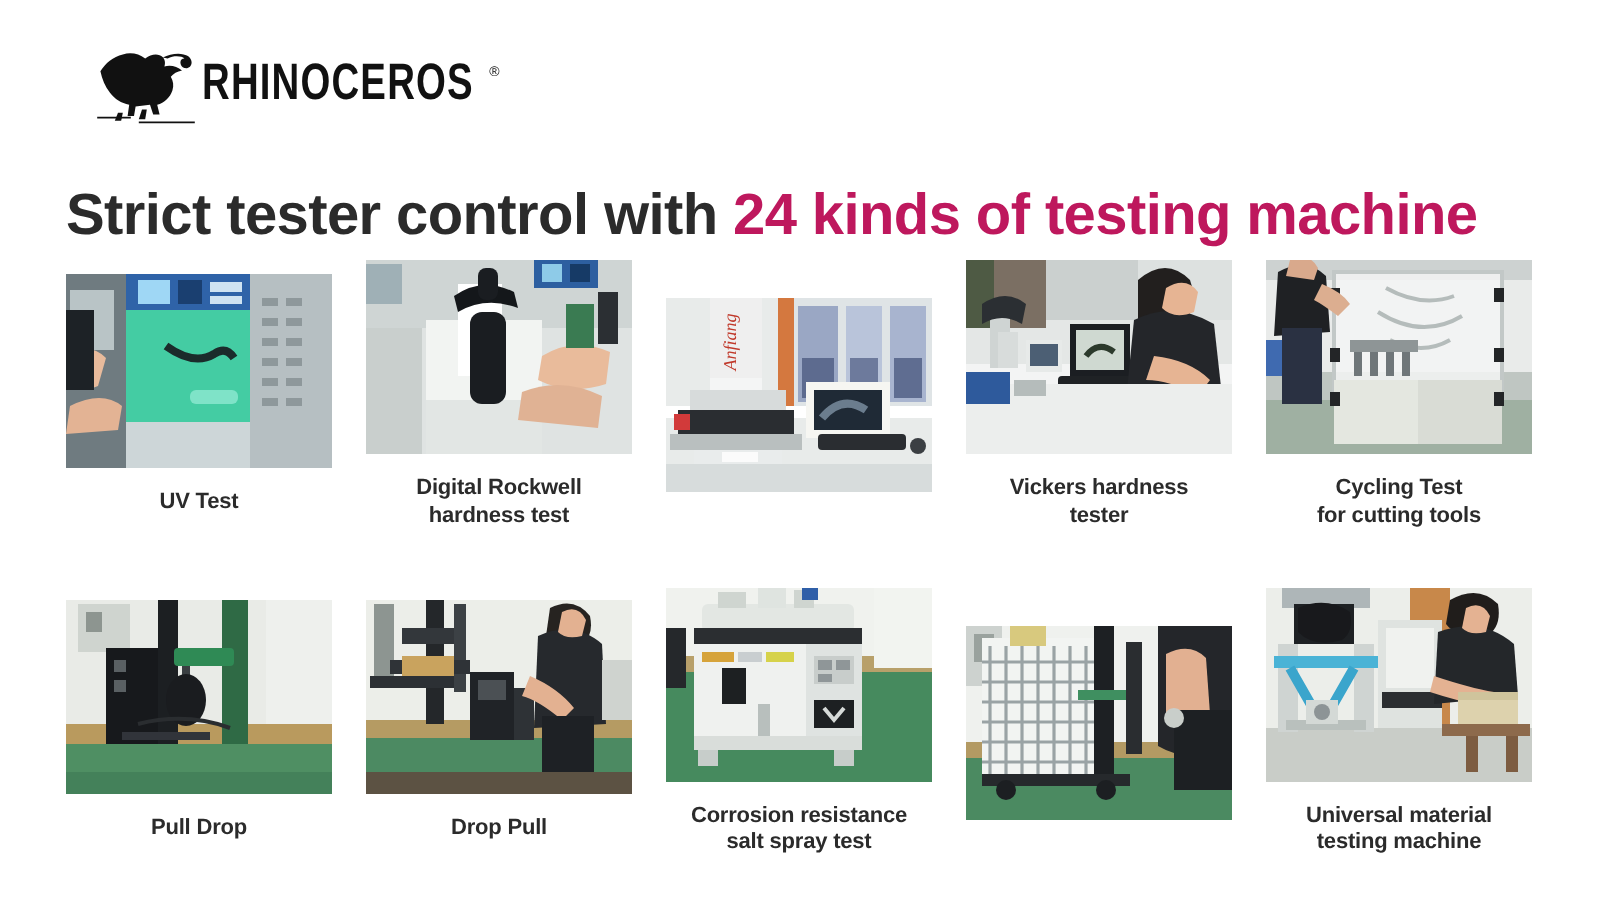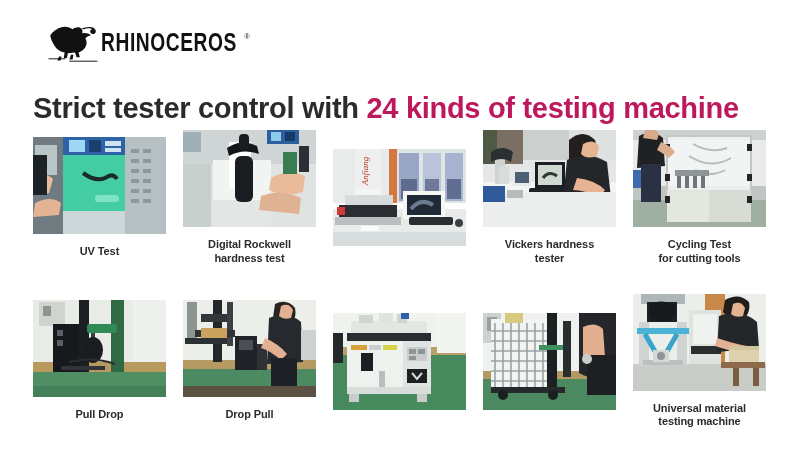--- a/index.html
+++ b/index.html
@@ -393,20 +393,21 @@
           <rect x="74" y="56" width="20" height="14" fill="#1d2022"></rect>
           <path d="M79 60 l5 6 5 -6" stroke="#d6dad8" stroke-width="2" fill="none"></path>
           <rect x="46" y="58" width="6" height="16" fill="#b8bfbd"></rect>
           <rect x="14" y="74" width="84" height="7" fill="#d9ddda"></rect>
           <rect x="16" y="81" width="10" height="8" fill="#c7cdca"></rect>
           <rect x="84" y="81" width="10" height="8" fill="#c7cdca"></rect>
           <rect x="0" y="20" width="10" height="30" fill="#25282b"></rect>
           <rect x="104" y="0" width="29" height="40" fill="#f2f4f0"></rect>
         </svg>
       </div>
+      <div class="caption">Corrosion resistance<br>salt spray test</div>
     </div>
 
     <div class="cell">
       <div class="thumb">
         <svg viewBox="0 0 133 97" preserveAspectRatio="none">
           <rect width="133" height="97" fill="#e9ebe8"></rect>
           <rect x="0" y="0" width="133" height="58" fill="#eff1ee"></rect>
           <rect x="0" y="58" width="133" height="8" fill="#b39a63"></rect>
           <rect x="0" y="66" width="133" height="31" fill="#4b8a61"></rect>
           <rect x="0" y="0" width="18" height="30" fill="#cdd2cf"></rect>

